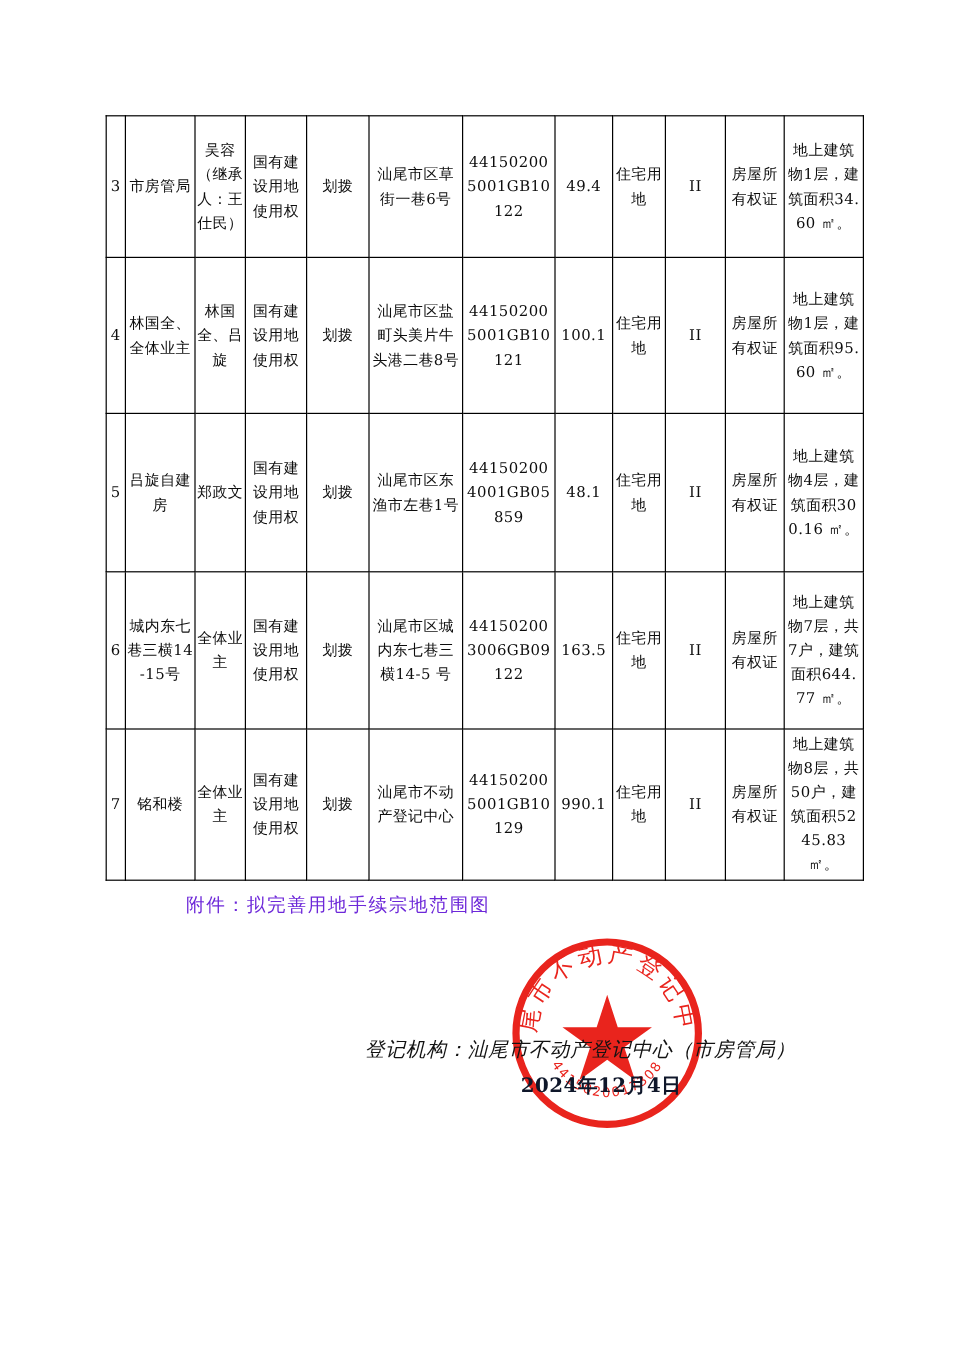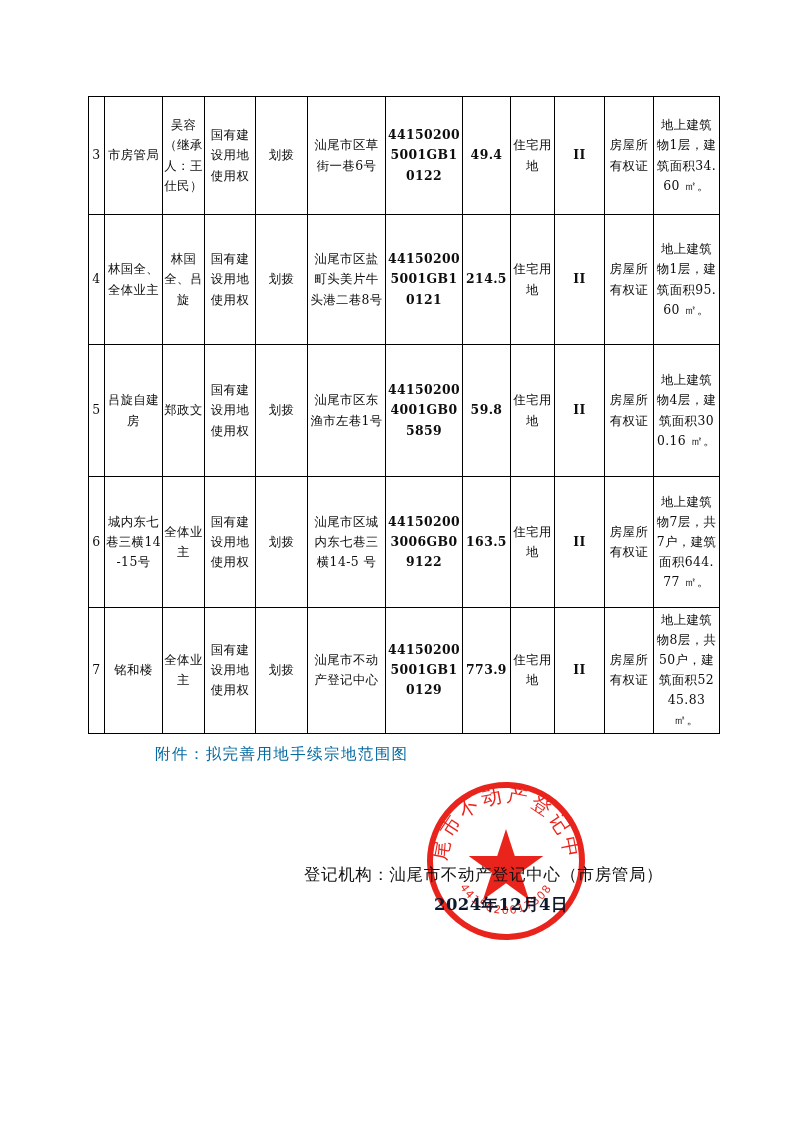--- a/index.html
+++ b/index.html
@@ -52,43 +52,44 @@
   .c-way   { width: 52px; }
   .c-addr  { width: 78px; }
   .c-code  { width: 77px;  letter-spacing: 0; }
   .c-area  { width: 48px;  letter-spacing: 0; }
   .c-use   { width: 44px; }
   .c-grade { width: 50px;  letter-spacing: 0; }
   .c-cert  { width: 49px; }
   .c-note  { width: 66px; letter-spacing: 0.2px; }
 
   .cell-tight { letter-spacing: 0; }
-  .cell-num { font-family: "DejaVu Serif", "Liberation Serif", serif; letter-spacing: 0; font-weight: bold; }
+  .cell-num { font-family: "DejaVu Serif", "Liberation Serif", serif; letter-spacing: 0; }
 
   
   .attach-line {
     position: absolute;
     left: 155px;
     top: 744px;
     font-size: 15.5px;
     letter-spacing: 1.4px;
     white-space: nowrap;
-    color: #0369a1;
+    color: #6d28d9;
   }
 
   
   .sig-org {
     position: absolute;
     left: 304px;
     top: 864px;
     font-size: 16.5px;
     letter-spacing: 0.6px;
     white-space: nowrap;
     color: #121212;
     z-index: 4;
+    font-style: italic;
   }
   .sig-date {
     position: absolute;
     left: 434px;
     top: 894px;
     font-size: 16.5px;
     letter-spacing: 0.4px;
     white-space: nowrap;
     color: #0f172a;
     z-index: 4;
@@ -145,36 +146,36 @@
       </tr>
 
       <tr style="height:130px">
         <td class="cell-tight">4</td>
         <td>林国全、全体业主</td>
         <td>林国全、吕旋</td>
         <td>国有建设用地使用权</td>
         <td>划拨</td>
         <td>汕尾市区盐町头美片牛头港二巷8号</td>
         <td class="cell-num">441502005001GB10121</td>
-        <td class="cell-num">214.5</td>
+        <td class="cell-num">100.1</td>
         <td>住宅用地</td>
         <td class="cell-num">II</td>
         <td>房屋所有权证</td>
         <td>地上建筑物1层，建筑面积95.60 ㎡。</td>
       </tr>
 
       <tr style="height:132px">
         <td class="cell-tight">5</td>
         <td>吕旋自建房</td>
         <td>郑政文</td>
         <td>国有建设用地使用权</td>
         <td>划拨</td>
         <td>汕尾市区东渔市左巷1号</td>
         <td class="cell-num">441502004001GB05859</td>
-        <td class="cell-num">59.8</td>
+        <td class="cell-num">48.1</td>
         <td>住宅用地</td>
         <td class="cell-num">II</td>
         <td>房屋所有权证</td>
         <td>地上建筑物4层，建筑面积300.16 ㎡。</td>
       </tr>
 
       <tr style="height:131px">
         <td class="cell-tight">6</td>
         <td>城内东七巷三横14-15号</td>
         <td>全体业主</td>
@@ -190,21 +191,21 @@
       </tr>
 
       <tr style="height:125px">
         <td class="cell-tight">7</td>
         <td>铭和楼</td>
         <td>全体业主</td>
         <td>国有建设用地使用权</td>
         <td>划拨</td>
         <td>汕尾市不动产登记中心</td>
         <td class="cell-num">441502005001GB10129</td>
-        <td class="cell-num">773.9</td>
+        <td class="cell-num">990.1</td>
         <td>住宅用地</td>
         <td class="cell-num">II</td>
         <td>房屋所有权证</td>
         <td>地上建筑物8层，共50户，建筑面积5245.83 ㎡。</td>
       </tr>
 
     </tbody>
   </table>
 
   <div class="attach-line">附件：拟完善用地手续宗地范围图</div>

